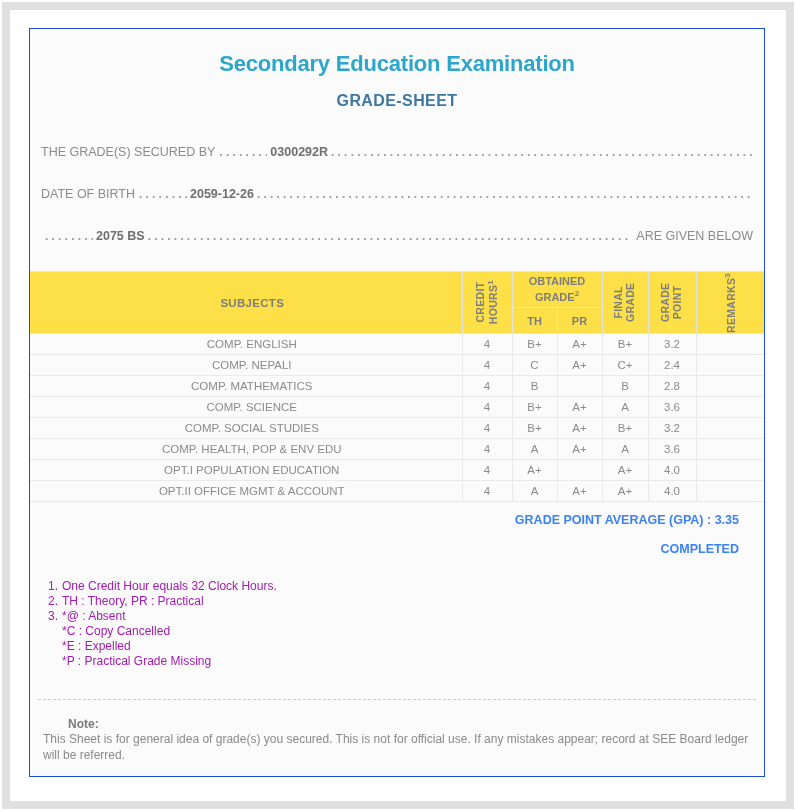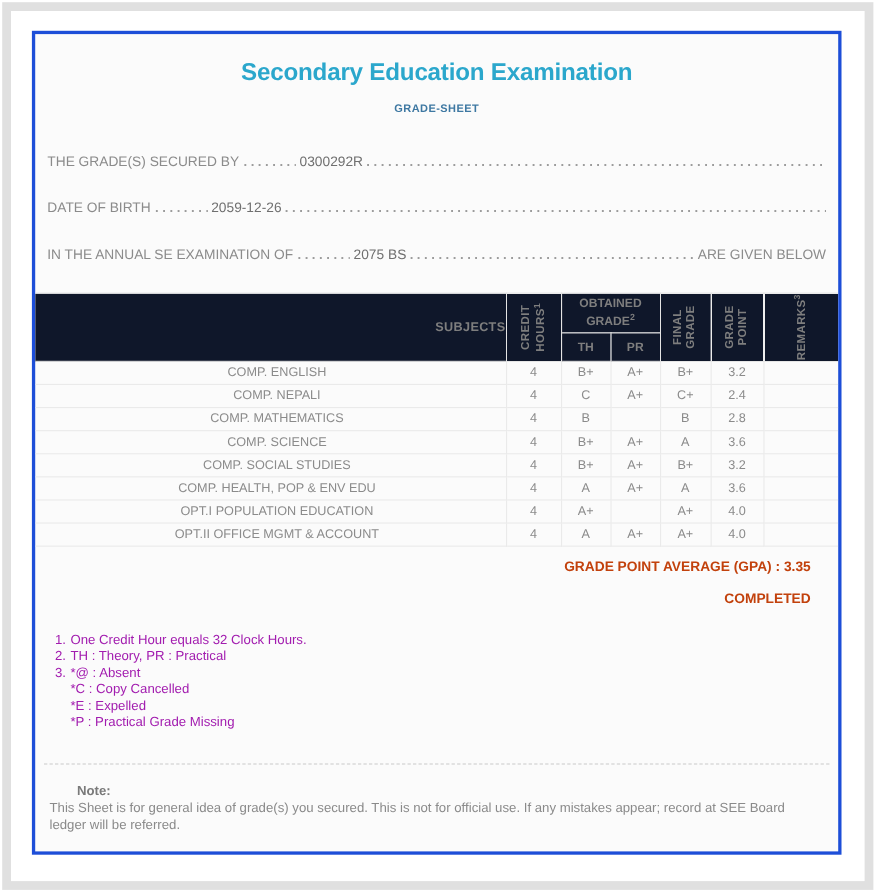--- a/index.html
+++ b/index.html
@@ -1,59 +1,59 @@
 <!DOCTYPE html>
 <html><head>
 <meta charset="utf-8">
 <style>
   * { margin:0; padding:0; box-sizing:border-box; }
   html,body { width:796px; height:811px; background:#fff; overflow:hidden;
               font-family:"Liberation Sans", sans-serif; }
   .frame { position:absolute; left:2px; top:2px; width:792px; height:807px;
            border:8px solid #e0e0e0; background:#ffffff; }
   .panel { position:absolute; left:19px; top:18px; width:736px; height:749px;
-           background:#fbfbfb; border:3px solid #1d4ed8; overflow:hidden; }
+           background:#fbfbfb; border:1px solid #1d4ed8; overflow:hidden; }
 
   .title { margin-top:22px; text-align:center; font-size:22px; font-weight:600;
            color:#2ba7cc; letter-spacing:-0.2px; }
-  .subtitle { margin-top:15px; text-align:center; font-size:10px; font-weight:bold;
+  .subtitle { margin-top:15px; text-align:center; font-size:16px; font-weight:bold;
               color:#3e78a2; letter-spacing:0.4px; }
 
   .details { margin:35px 11px 0 11px; }
   .detail-line { display:flex; align-items:flex-start; white-space:nowrap;
                  overflow:hidden; color:#8b8b8b; font-size:12.5px; margin-bottom:28px; }
   .dl-label { flex:0 0 auto; }
-  .dl-value { flex:0 0 auto; font-weight:normal; color:#6f6f6f; padding:0 3px; }
+  .dl-value { flex:0 0 auto; font-weight:bold; color:#6f6f6f; padding:0 3px; }
   .dl-trailing { flex:0 0 auto; padding-left:4px; }
   .dots { overflow:hidden; color:#9b9b9b; font-weight:600; font-size:12px;
           letter-spacing:3.2px; white-space:nowrap; }
   .dots-fixed { flex:0 0 48px; margin-left:4px; }
   .dots-fill { flex:1 1 0; min-width:0; }
 
   table.grades { width:100%; margin-top:17px; border-collapse:collapse; table-layout:fixed; }
   table.grades th, table.grades td { border:1px solid #e4e4e4; }
   table.grades th:first-child, table.grades td:first-child { border-left:none; }
   table.grades th:last-child,  table.grades td:last-child  { border-right:none; }
-  table.grades thead th { color:#7e7e7e; font-weight:bold; background:#0f172a; }
-  th.subjects-th { text-align:right; padding-left:13px; font-size:11.5px; letter-spacing:0.3px; }
+  table.grades thead th { color:#7e7e7e; font-weight:bold; background:#fde047; }
+  th.subjects-th { text-align:center; padding-left:13px; font-size:11.5px; letter-spacing:0.3px; }
   tr.hrow1 { height:36px; }
   tr.hrow2 { height:26px; }
   th.vth { position:relative; }
   .vwrap { position:absolute; inset:0; display:flex; align-items:center; justify-content:center; }
   .vtext { transform:rotate(-90deg); white-space:nowrap; font-size:10.5px;
            line-height:1.18; text-align:center; letter-spacing:0.3px; }
   th.obtained-th { font-size:11px; line-height:1.35; padding:0 8px; }
   th.sub-th { font-size:11px; }
   sup { font-size:8px; }
   table.grades tbody td { height:21px; font-size:11.5px; color:#8b8b8b;
                           text-align:center; border-color:#eaeaea; }
   td.c-subject { text-align:left; padding-left:12px; }
 
   .summary { margin-top:11px; padding-right:25px; text-align:right;
-             color:#c2410c; font-weight:bold; font-size:12.5px; }
+             color:#3b82f6; font-weight:bold; font-size:12.5px; }
   .gpa-line { margin-bottom:15px; }
   .status-line { margin-bottom:0; }
 
   .footnotes { margin-top:23px; padding-left:18px; color:#a21caf; font-size:12px; }
   .fn-line { line-height:15px; white-space:nowrap; }
   .fn-marker { display:inline-block; width:14px; }
 
   .divider { margin:30px 8px 0 8px; border-top:1px dashed #c9c9c9; height:0; }
 
   .note { margin:17px 14px 0 13px; color:#8a8a8a; font-size:12px; }
@@ -76,21 +76,20 @@
         <span class="dl-value">0300292R</span>
         <span class="dots dots-fill">............................................................................................................................................................................................................................</span>
       </div>
       <div class="detail-line">
         <span class="dl-label">DATE OF BIRTH</span>
         <span class="dots dots-fixed">............................................................................................................................................................................................................................</span>
         <span class="dl-value">2059-12-26</span>
         <span class="dots dots-fill">............................................................................................................................................................................................................................</span>
       </div>
       <div class="detail-line">
-        <span class="dl-label">IN THE ANNUAL SE EXAMINATION OF</span>
         <span class="dots dots-fixed">............................................................................................................................................................................................................................</span>
         <span class="dl-value">2075 BS</span>
         <span class="dots dots-fill">............................................................................................................................................................................................................................</span>
         <span class="dl-trailing">ARE GIVEN BELOW</span>
       </div>
     </div>
 
     <table class="grades">
       <colgroup>
         <col>

